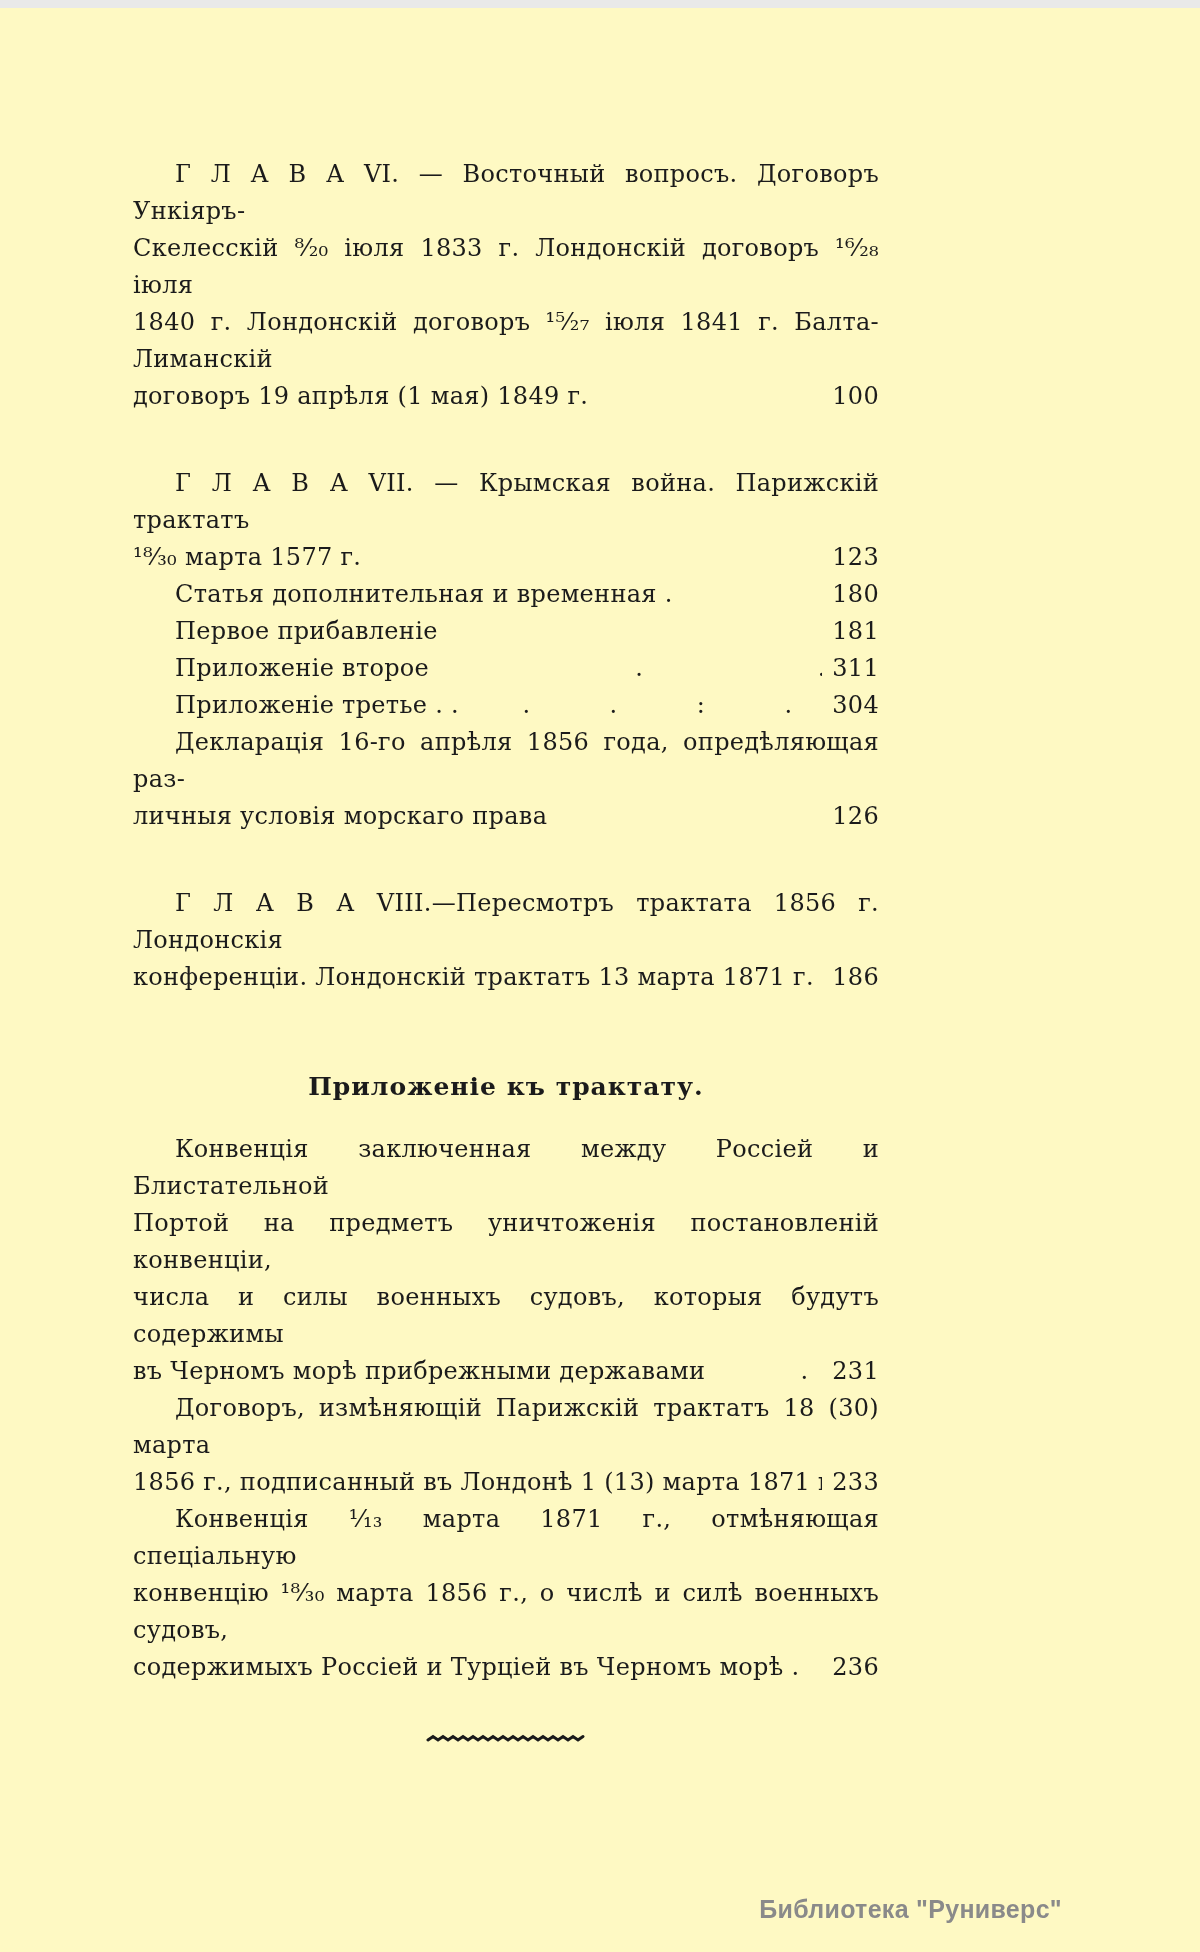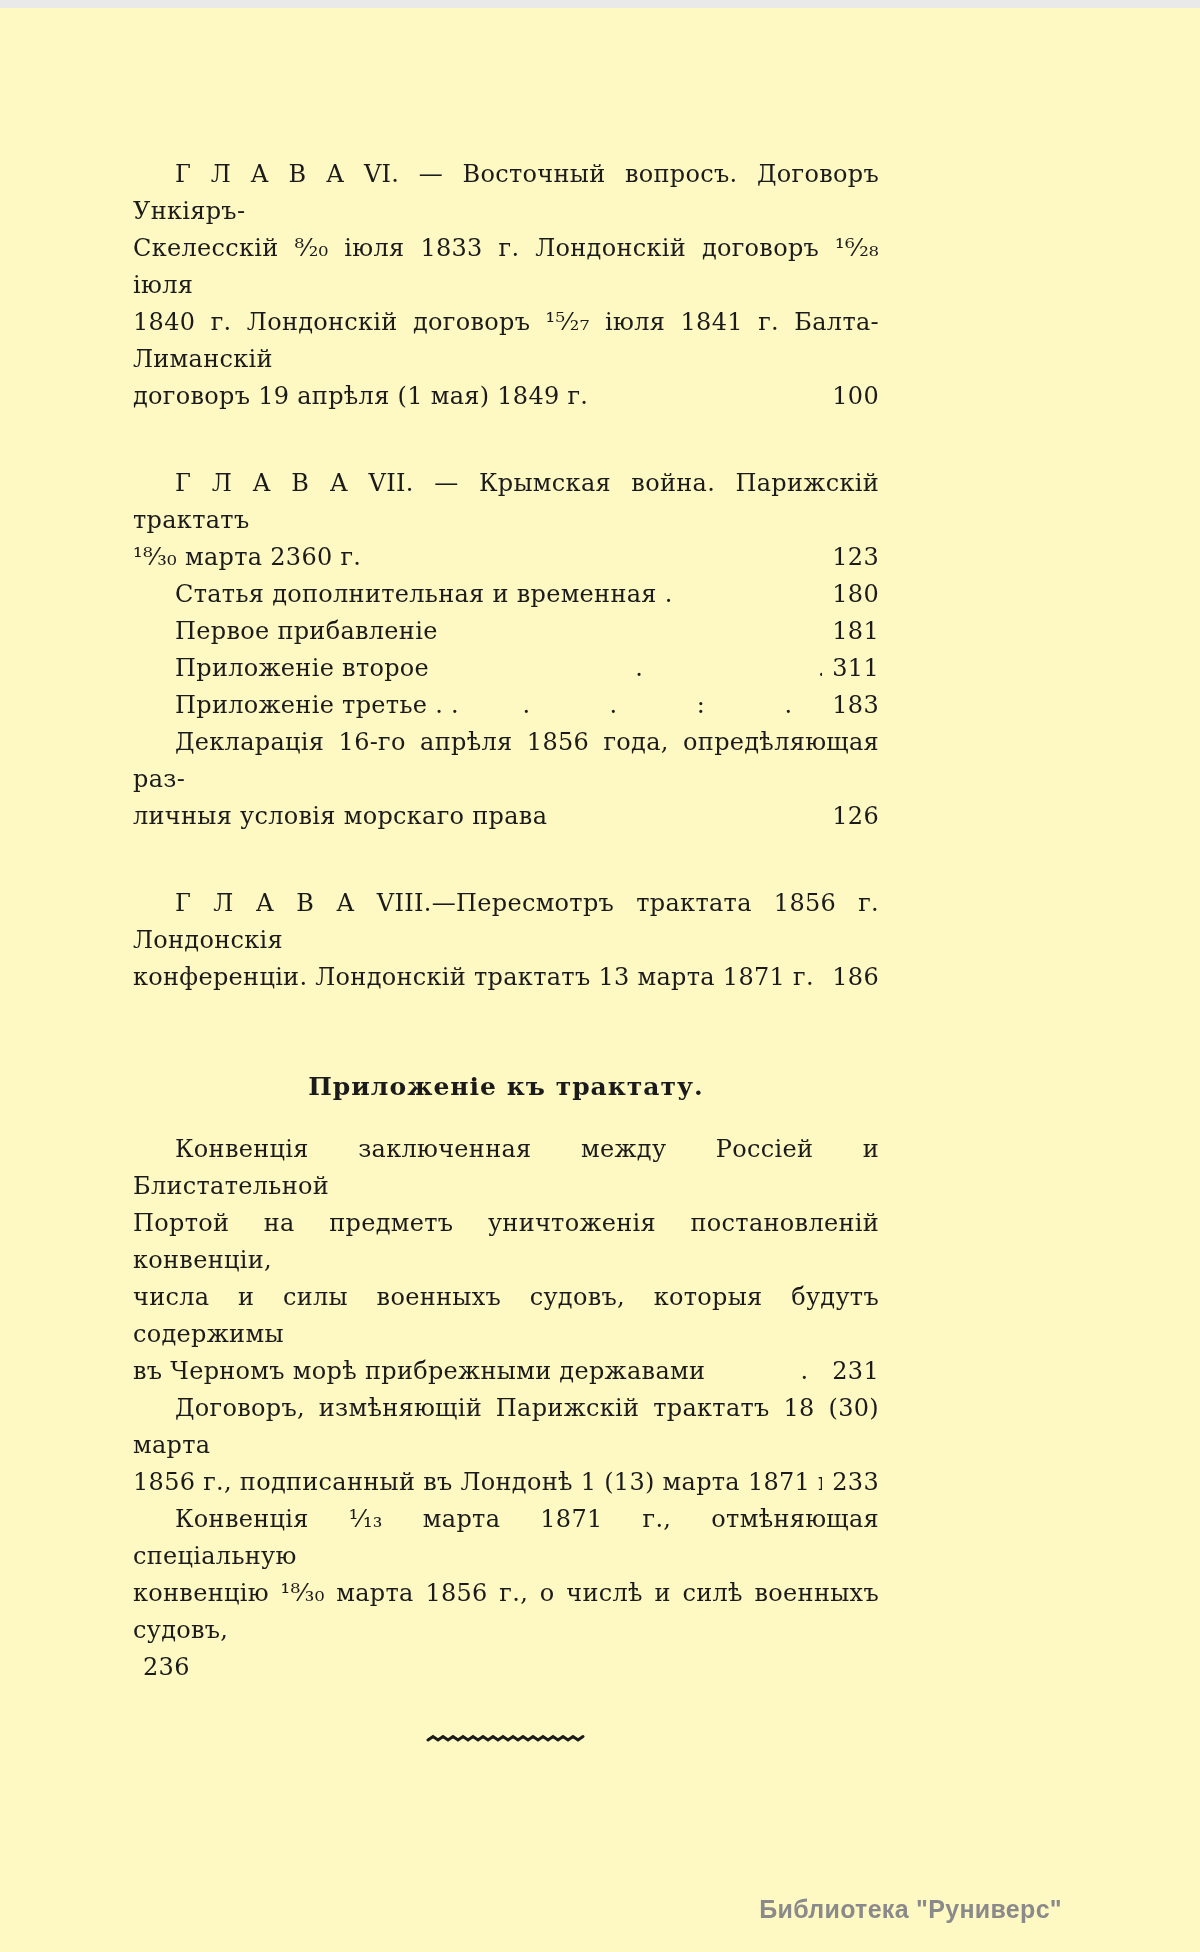--- a/index.html
+++ b/index.html
@@ -70,21 +70,21 @@
         <div class="line just"><span class="txt">Скелесскій ⁸⁄₂₀ іюля 1833 г. Лондонскій договоръ ¹⁶⁄₂₈ іюля</span></div>
         <div class="line just"><span class="txt">1840 г. Лондонскій договоръ ¹⁵⁄₂₇ іюля 1841 г. Балта-Лиманскій</span></div>
         <div class="line with-num">
           <span class="txt">договоръ 19 апрѣля (1 мая) 1849 г.</span>
           <span class="num">100</span>
         </div>
       </div>
       <div class="entry chapter">
         <div class="line indent just"><span class="txt">Г Л А В А  VII. — Крымская война. Парижскій трактатъ</span></div>
         <div class="line with-num">
-          <span class="txt">¹⁸⁄₃₀ марта 2360 г.</span>
+          <span class="txt">¹⁸⁄₃₀ марта 1577 г.</span>
           <span class="num">123</span>
         </div>
       </div>
       <div class="entry sub">
         <div class="line indent with-num">
           <span class="txt">Статья дополнительная и временная .</span>
           <span class="num">180</span>
         </div>
       </div>
       <div class="entry sub">
@@ -95,21 +95,21 @@
       </div>
       <div class="entry sub">
         <div class="line indent with-num">
           <span class="txt">Приложеніе второе&nbsp;&nbsp;&nbsp;&nbsp;&nbsp;&nbsp;&nbsp;&nbsp;&nbsp;&nbsp;&nbsp;&nbsp;&nbsp;&nbsp;&nbsp;&nbsp;&nbsp;&nbsp;&nbsp;&nbsp;&nbsp;&nbsp;&nbsp;&nbsp;&nbsp;&nbsp;.&nbsp;&nbsp;&nbsp;&nbsp;&nbsp;&nbsp;&nbsp;&nbsp;&nbsp;&nbsp;&nbsp;&nbsp;&nbsp;&nbsp;&nbsp;&nbsp;&nbsp;&nbsp;&nbsp;&nbsp;&nbsp;&nbsp;.</span>
           <span class="num">311</span>
         </div>
       </div>
       <div class="entry sub">
         <div class="line indent with-num">
           <span class="txt">Приложеніе третье . .&nbsp;&nbsp;&nbsp;&nbsp;&nbsp;&nbsp;&nbsp;&nbsp;.&nbsp;&nbsp;&nbsp;&nbsp;&nbsp;&nbsp;&nbsp;&nbsp;&nbsp;&nbsp;.&nbsp;&nbsp;&nbsp;&nbsp;&nbsp;&nbsp;&nbsp;&nbsp;&nbsp;&nbsp;:&nbsp;&nbsp;&nbsp;&nbsp;&nbsp;&nbsp;&nbsp;&nbsp;&nbsp;&nbsp;.</span>
-          <span class="num">183</span>
+          <span class="num">304</span>
         </div>
       </div>
       <div class="entry sub">
         <div class="line indent just"><span class="txt">Декларація 16-го апрѣля 1856 года, опредѣляющая раз-</span></div>
         <div class="line with-num">
           <span class="txt">личныя условія морскаго права</span>
           <span class="num">126</span>
         </div>
       </div>
       <div class="entry chapter">
@@ -135,20 +135,21 @@
         <div class="line indent just"><span class="txt">Договоръ, измѣняющій Парижскій трактатъ 18 (30) марта</span></div>
         <div class="line with-num">
           <span class="txt">1856 г., подписанный въ Лондонѣ 1 (13) марта 1871 г.&nbsp;&nbsp;&nbsp;&nbsp;&nbsp;&nbsp;&nbsp;&nbsp;&nbsp;&nbsp;.</span>
           <span class="num">233</span>
         </div>
       </div>
       <div class="entry para">
         <div class="line indent just"><span class="txt">Конвенція ¹⁄₁₃ марта 1871 г., отмѣняющая спеціальную</span></div>
         <div class="line just"><span class="txt">конвенцію ¹⁸⁄₃₀ марта 1856 г., о числѣ и силѣ военныхъ судовъ,</span></div>
         <div class="line with-num">
+          <span class="txt">содержимыхъ Россіей и Турціей въ Черномъ морѣ .</span>
           <span class="num">236</span>
         </div>
       </div>
       <div class="divider-wrap">
       <svg width="160" height="10" viewBox="0 0 160 10">
         <path d="M2 7 L7 3.5 L12 7 L17 3.5 L22 7 L27 3.5 L32 7 L37 3.5 L42 7 L47 3.5 L52 7 L57 3.5 L62 7 L67 3.5 L72 7 L77 3.5 L82 7 L87 3.5 L92 7 L97 3.5 L102 7 L107 3.5 L112 7 L117 3.5 L122 7 L127 3.5 L132 7 L137 3.5 L142 7 L147 3.5 L152 7 L157 3.5" fill="none" stroke="#1b1b1b" stroke-width="3" stroke-linecap="round"></path>
       </svg>
     </div>
   </div>
 

